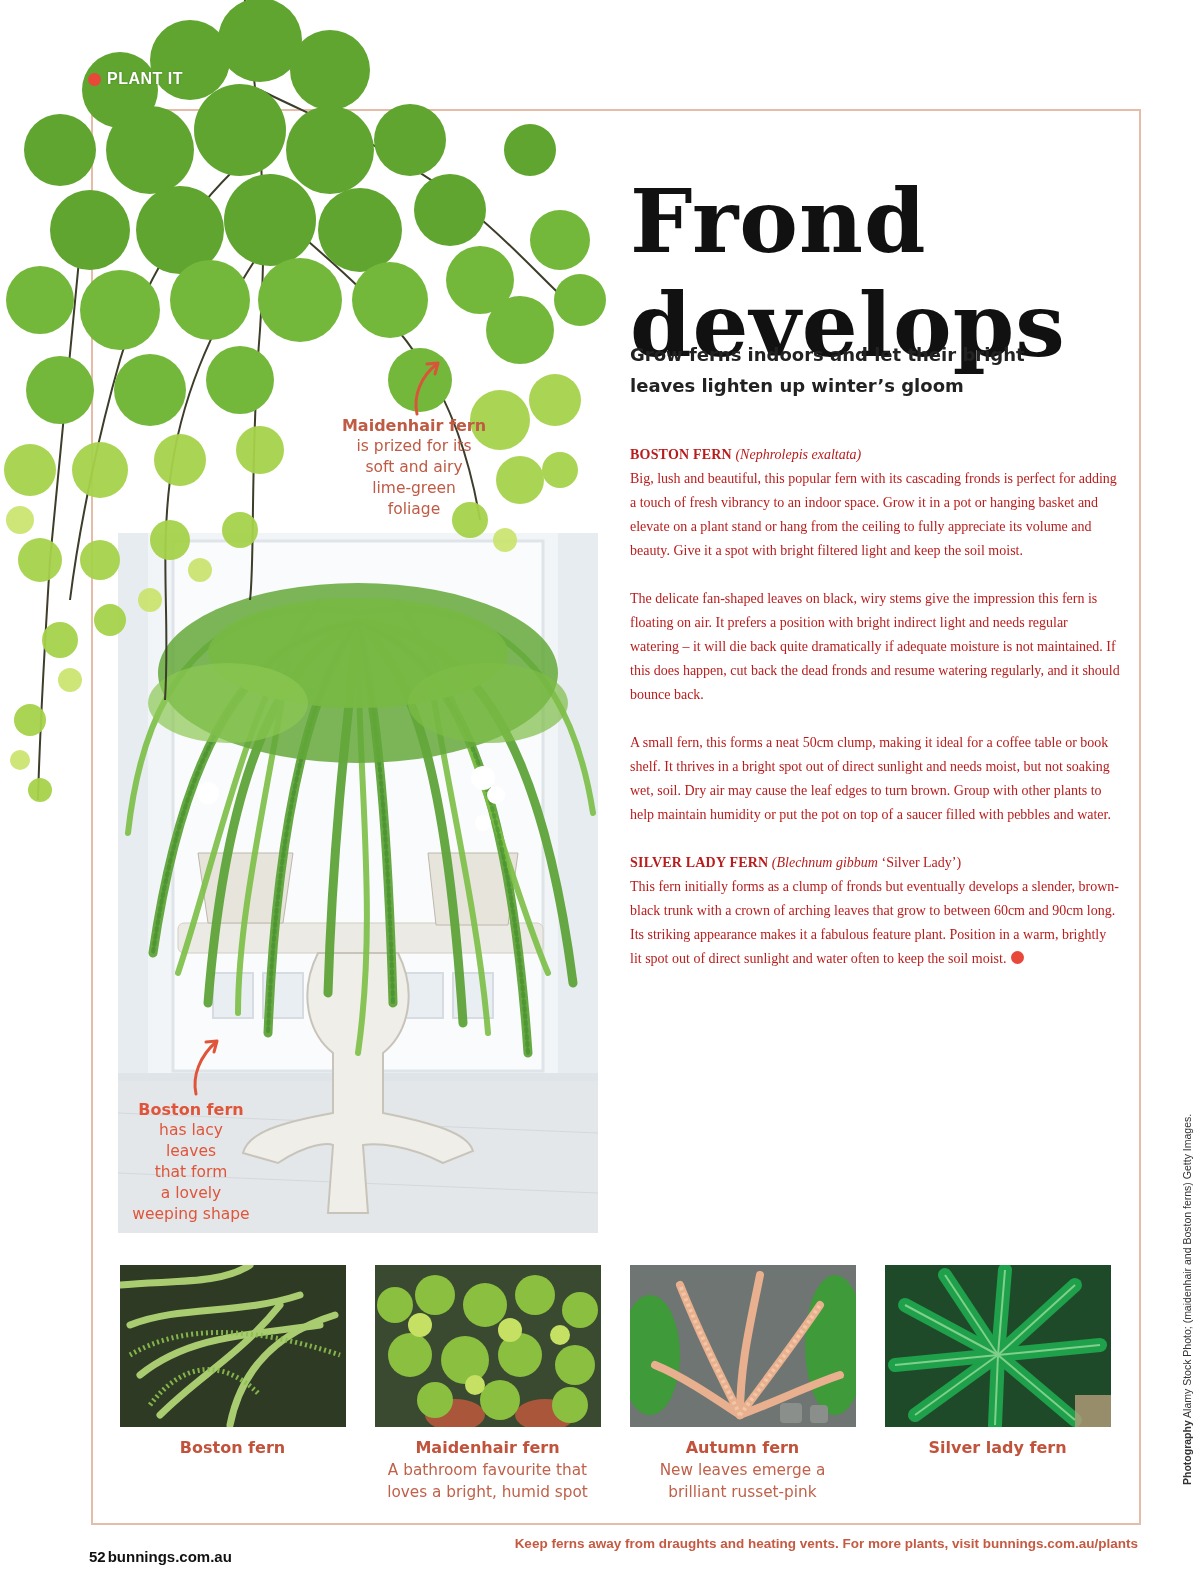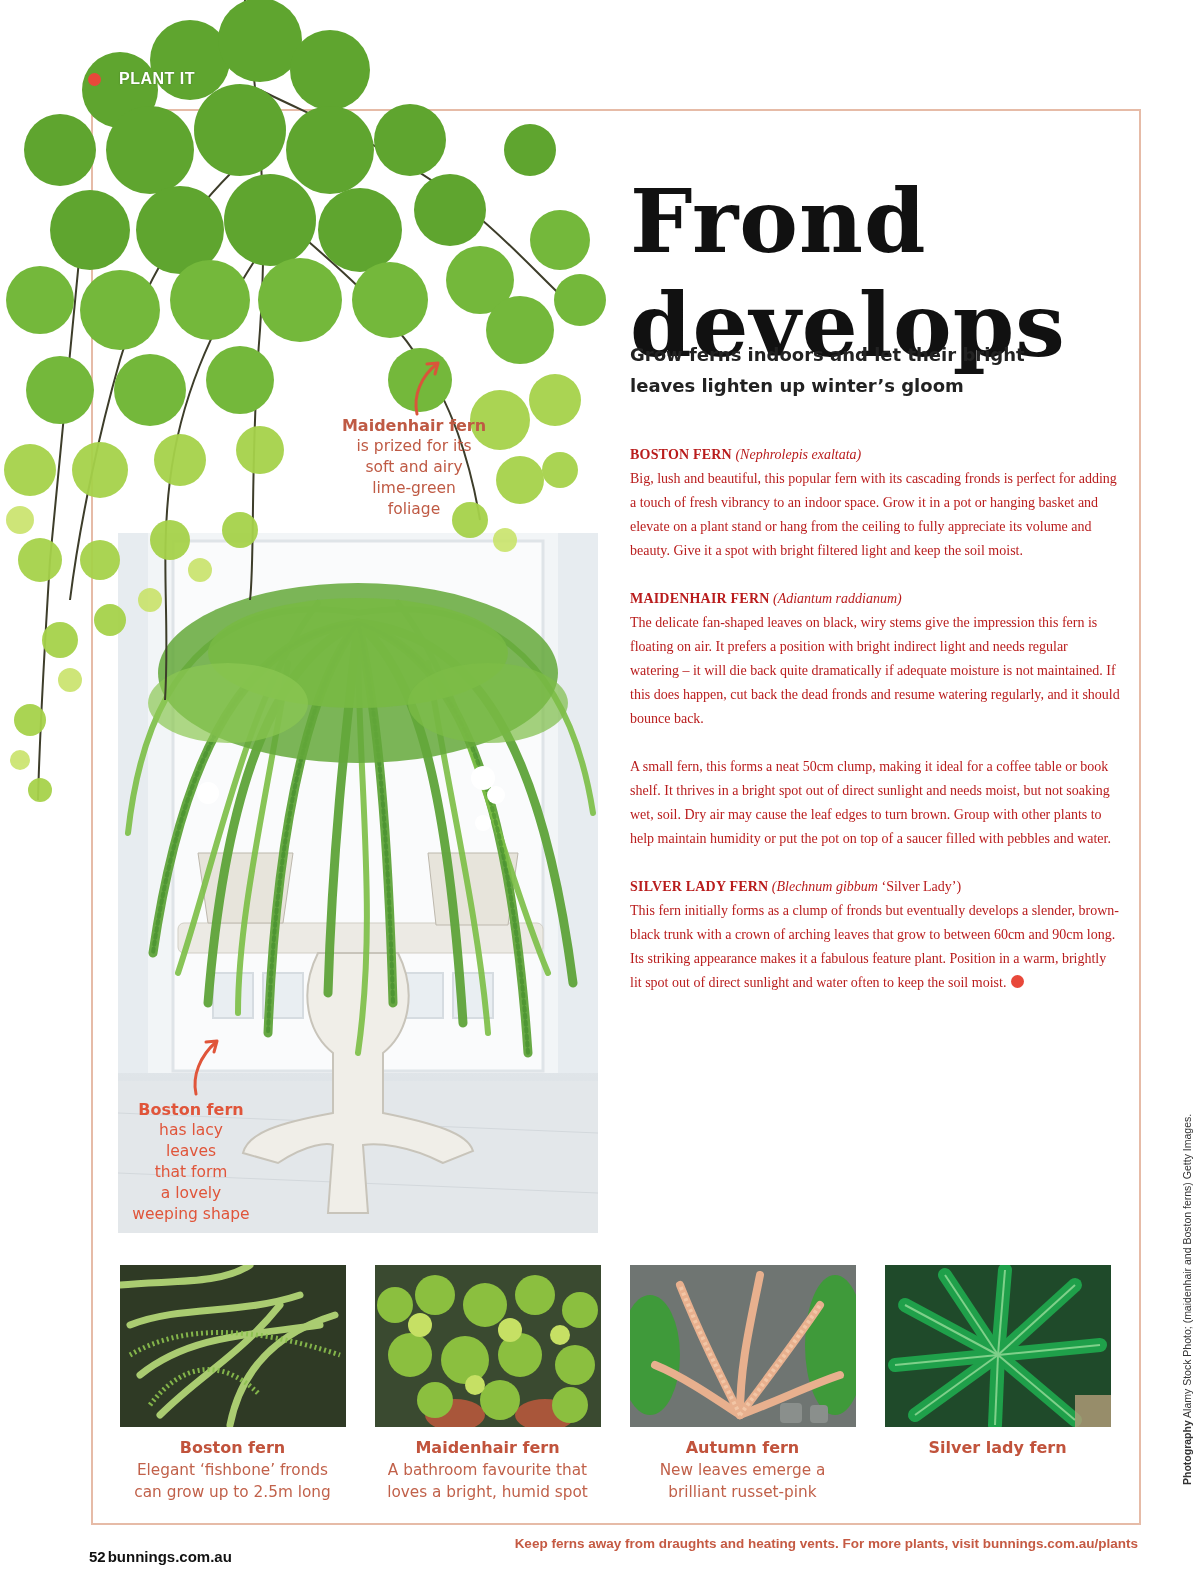--- a/index.html
+++ b/index.html
@@ -8,21 +8,21 @@
 
     .frame {
       position: absolute; left: 91px; top: 109px; width: 1050px; height: 1416px;
       border: 2px solid #e6bba7;
     }
 
     
     .maidenhair-art { position: absolute; left: 0; top: 0; width: 620px; height: 810px; overflow: visible; pointer-events: none; }
 
     .section-tag {
-      position: absolute; left: 88px; top: 70px; display: flex; align-items: center; gap: 18px;
+      position: absolute; left: 88px; top: 70px; display: flex; align-items: center; gap: 6px;
       font-family: "Liberation Sans", sans-serif; font-weight: 700; font-size: 16px; letter-spacing: 0.5px;
       color: #ffffff; text-shadow: 0 0 2px rgba(0,0,0,0.25);
     }
     .tag-dot { width: 13px; height: 13px; border-radius: 50%; background: #e8483a; display: inline-block; }
 
     .title {
       position: absolute; left: 630px; top: 140px; width: 500px;
       font-family: "DejaVu Serif", serif; font-size: 88px; line-height: 104px; color: #111;
       letter-spacing: 1px;
       margin-top: 29px;
@@ -229,24 +229,20 @@
 
 <div class="articles">
   <div class="article">
     <span class="article-head">
       <span class="common-name">BOSTON FERN</span>
       <span class="latin-name">(Nephrolepis exaltata)</span>
     </span>
     <span>Big, lush and beautiful, this popular fern with its cascading fronds is perfect for adding a touch of fresh vibrancy to an indoor space. Grow it in a pot or hanging basket and elevate on a plant stand or hang from the ceiling to fully appreciate its volume and beauty. Give it a spot with bright filtered light and keep the soil moist.</span>
   </div>
   <div class="article">
-    <span class="article-head">
-      <span class="common-name">MAIDENHAIR FERN</span>
-      <span class="latin-name">(Adiantum raddianum)</span>
-    </span>
     <span>The delicate fan-shaped leaves on black, wiry stems give the impression this fern is floating on air. It prefers a position with bright indirect light and needs regular watering – it will die back quite dramatically if adequate moisture is not maintained. If this does happen, cut back the dead fronds and resume watering regularly, and it should bounce back.</span>
   </div>
   <div class="article">
     <span>A small fern, this forms a neat 50cm clump, making it ideal for a coffee table or book shelf. It thrives in a bright spot out of direct sunlight and needs moist, but not soaking wet, soil. Dry air may cause the leaf edges to turn brown. Group with other plants to help maintain humidity or put the pot on top of a saucer filled with pebbles and water.</span>
   </div>
   <div class="article">
     <span class="article-head">
       <span class="common-name">SILVER LADY FERN</span>
       <span class="latin-name">(Blechnum gibbum</span><span class="cultivar"> ‘Silver Lady’)</span>
     </span>
@@ -291,22 +287,20 @@
             <path d="M110 160 C120 110 150 70 215 50"></path>
           <path d="M0 20 C50 15 100 20 130 0"></path>
         </g>
         <g stroke="#8dc24f" stroke-width="5" fill="none" stroke-dasharray="2 3" opacity="0.9">
           <path d="M10 90 C60 60 130 60 220 90"></path>
             <path d="M30 140 C60 100 100 90 140 130"></path>
         </g>
       </svg>
     </div>
     <div class="thumb-title">Boston fern</div>
-    <div class="thumb-desc">Elegant ‘fishbone’ fronds
-can grow up to 2.5m long</div>
   </div>
   <div class="thumb">
     <div class="thumb-img">
       <svg width="226" height="162" viewBox="0 0 226 162">
         <rect width="226" height="162" fill="#3a4a30"></rect>
         <ellipse cx="80" cy="150" rx="30" ry="16" fill="#a9563a"></ellipse>
           <ellipse cx="170" cy="150" rx="30" ry="16" fill="#a9563a"></ellipse>
         <g fill="#8bbf3f">
           <circle cx="20" cy="40" r="18"></circle>
             <circle cx="60" cy="30" r="20"></circle>

